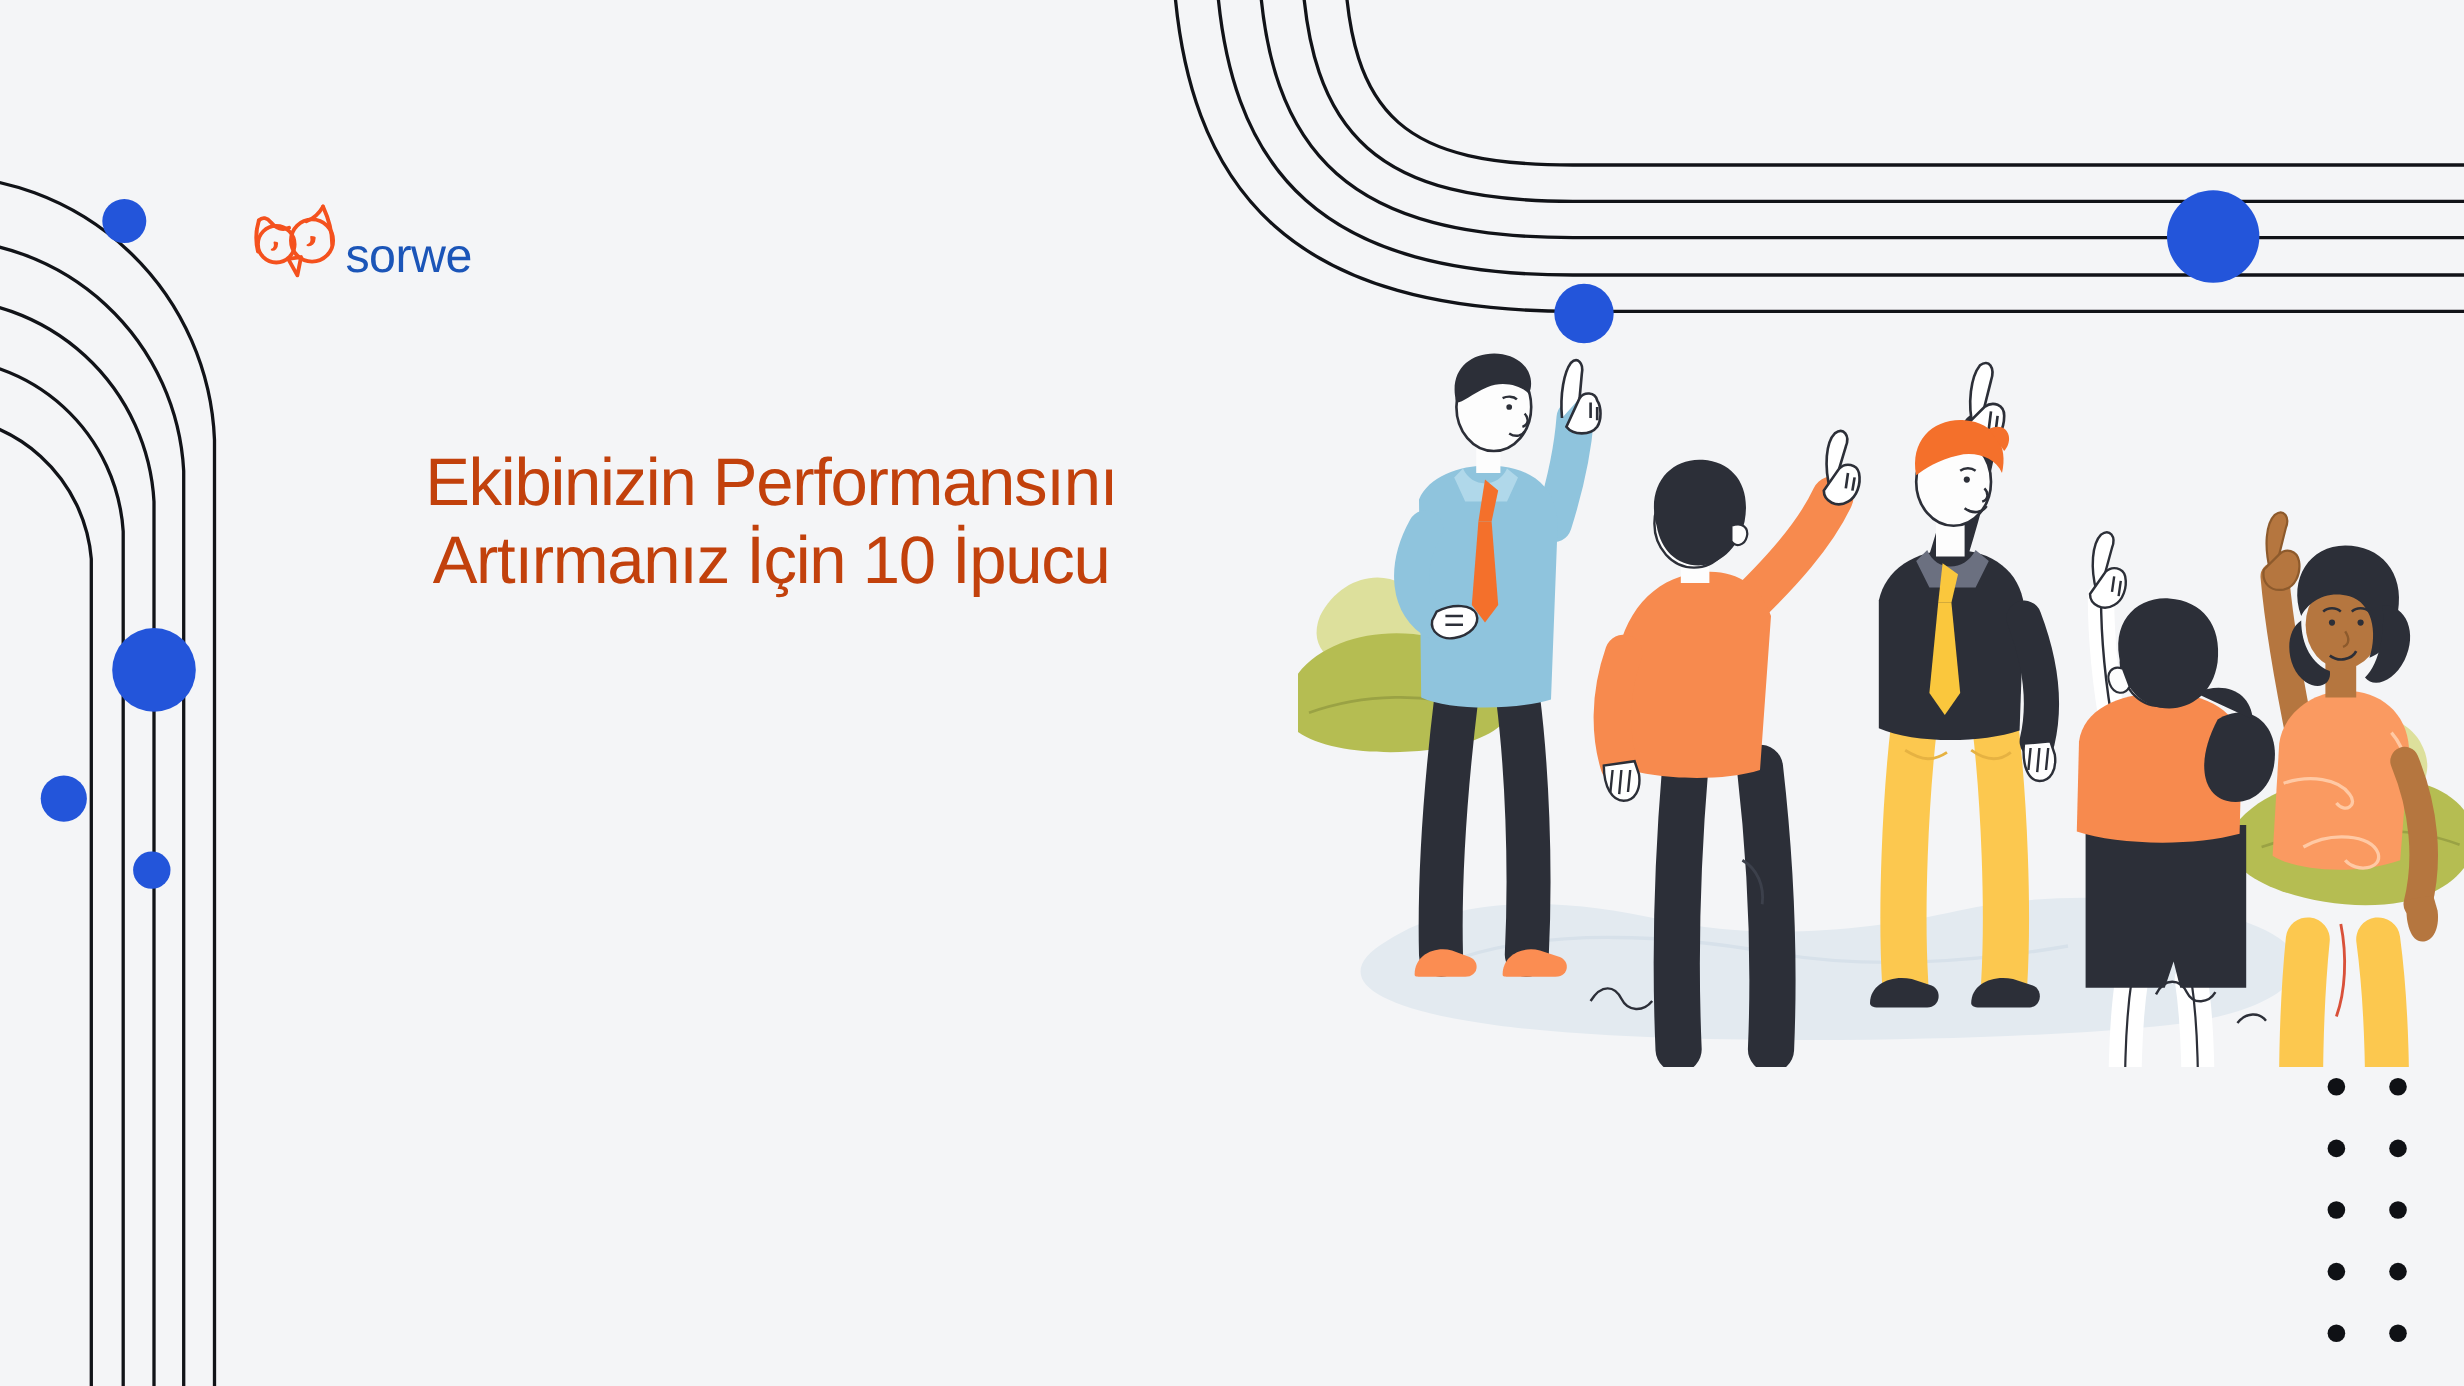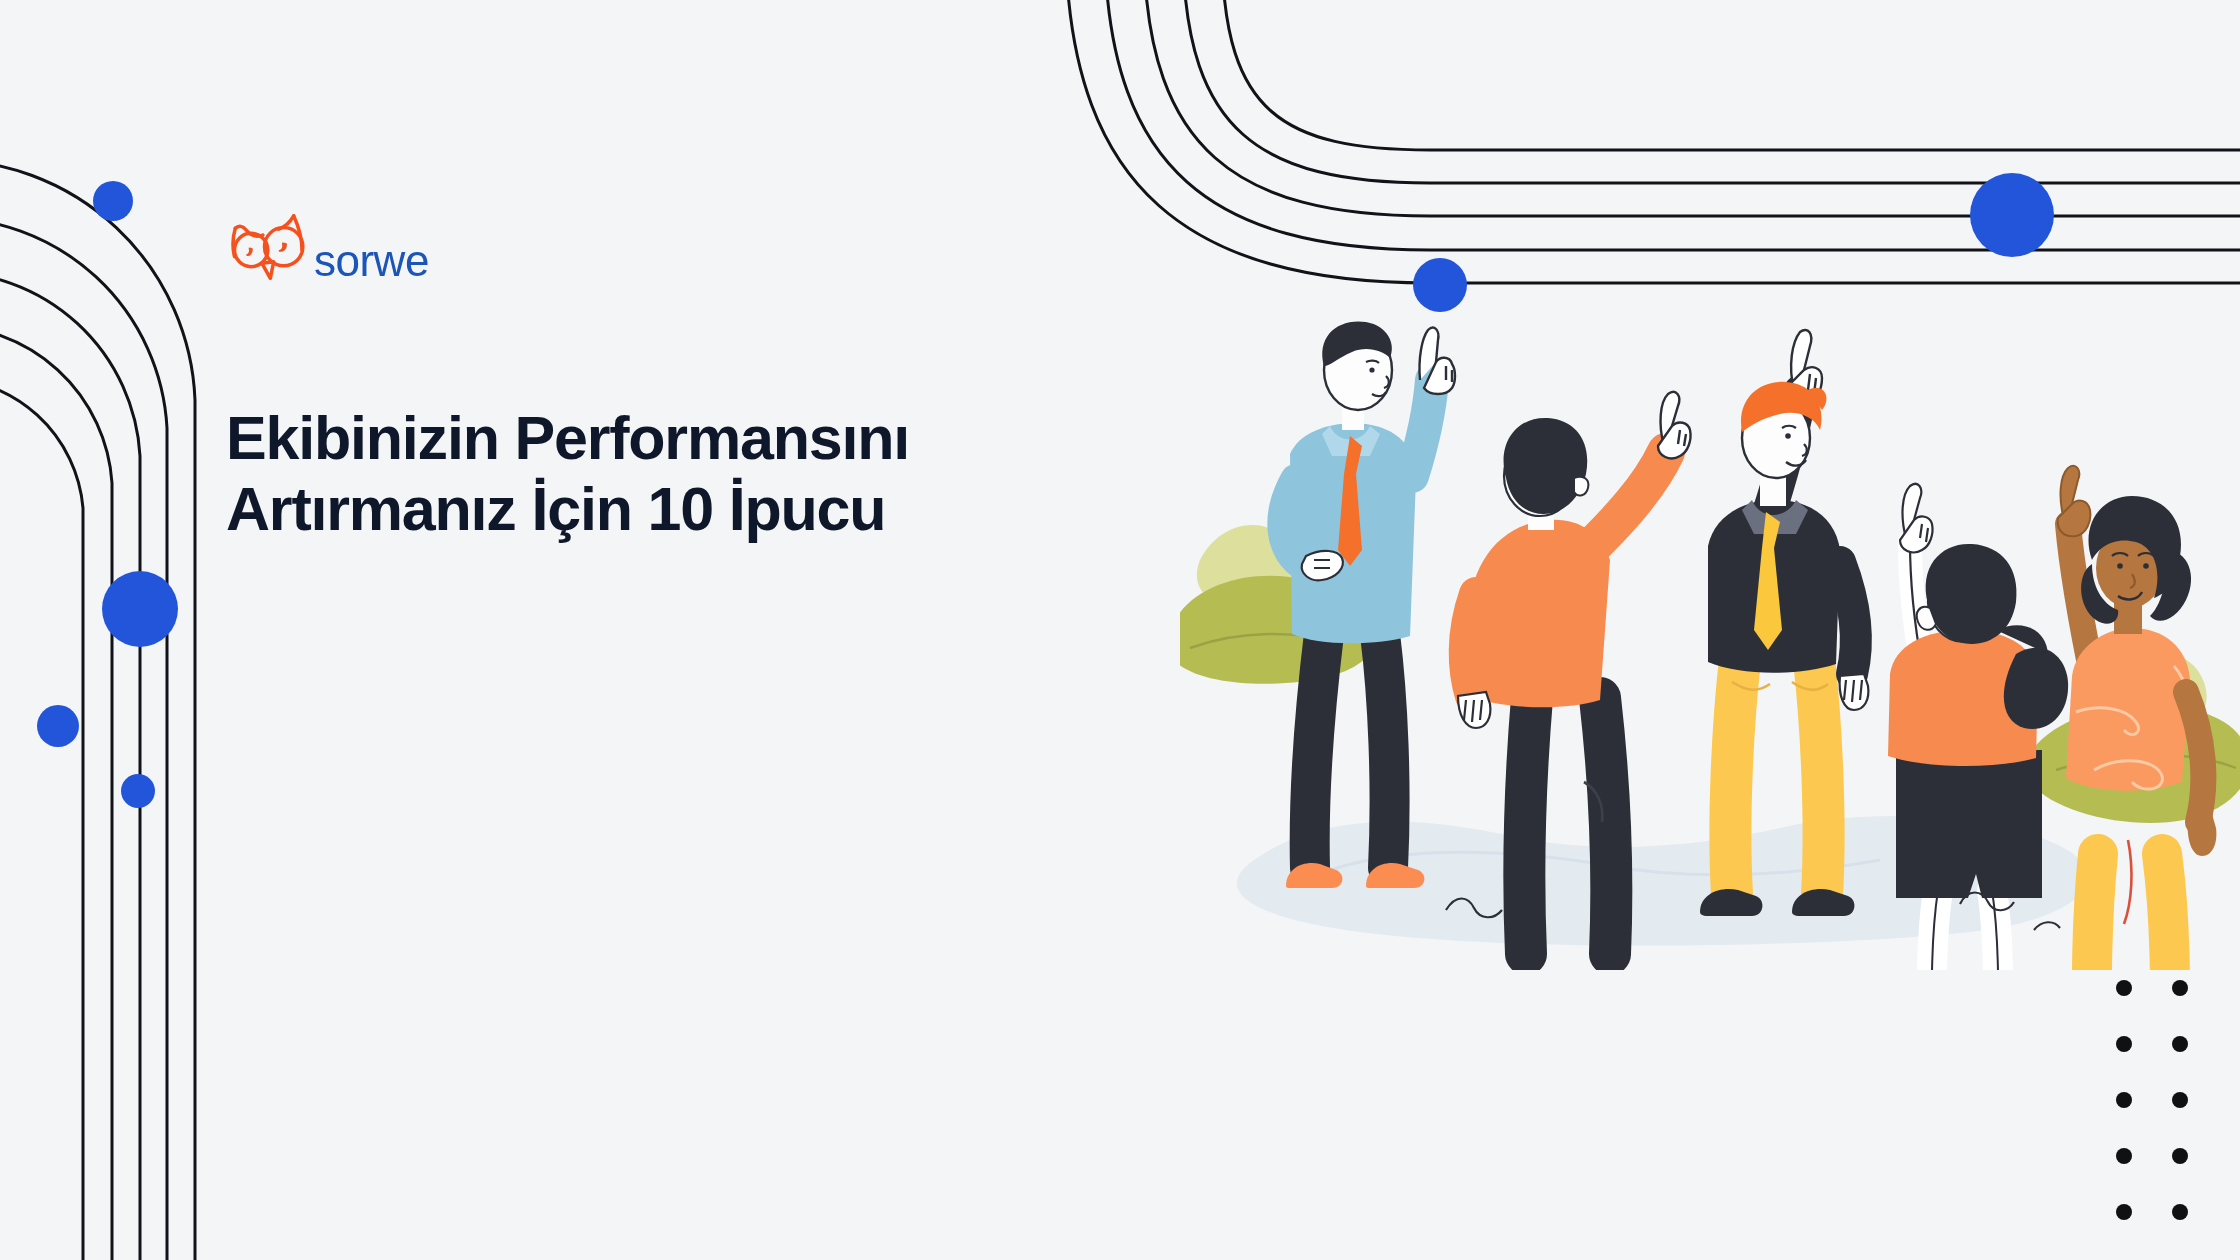--- a/index.html
+++ b/index.html
@@ -25,21 +25,21 @@
     height: 1260px;
   }
   #deco-left, #deco-topright, #deco-dots {
     pointer-events: none;
   }
 
   
   #logo {
     position: absolute;
     left: 222px;
-    top: 200px;
+    top: 172px;
     width: 300px;
     height: 90px;
     display: flex;
     align-items: flex-end;
   }
   #logo .mark {
     width: 100px;
     height: 80px;
     flex: none;
   }
@@ -55,25 +55,26 @@
   }
 
   
   #headline {
     position: absolute;
     left: 226px;
     top: 362px;
     width: 950px;
     font-family: "Liberation Sans", sans-serif;
     font-size: 61px;
-    font-weight: 700;
+    font-weight: 400;
     line-height: 1.17;
     letter-spacing: -1.2px;
-    color: #0f172a;
+    color: #c2410c;
     white-space: pre-line;
+    text-align: center;
   }
 
   
   #illustration {
     position: absolute;
     left: 1180px;
     top: 230px;
     width: 1060px;
     height: 740px;
   }

